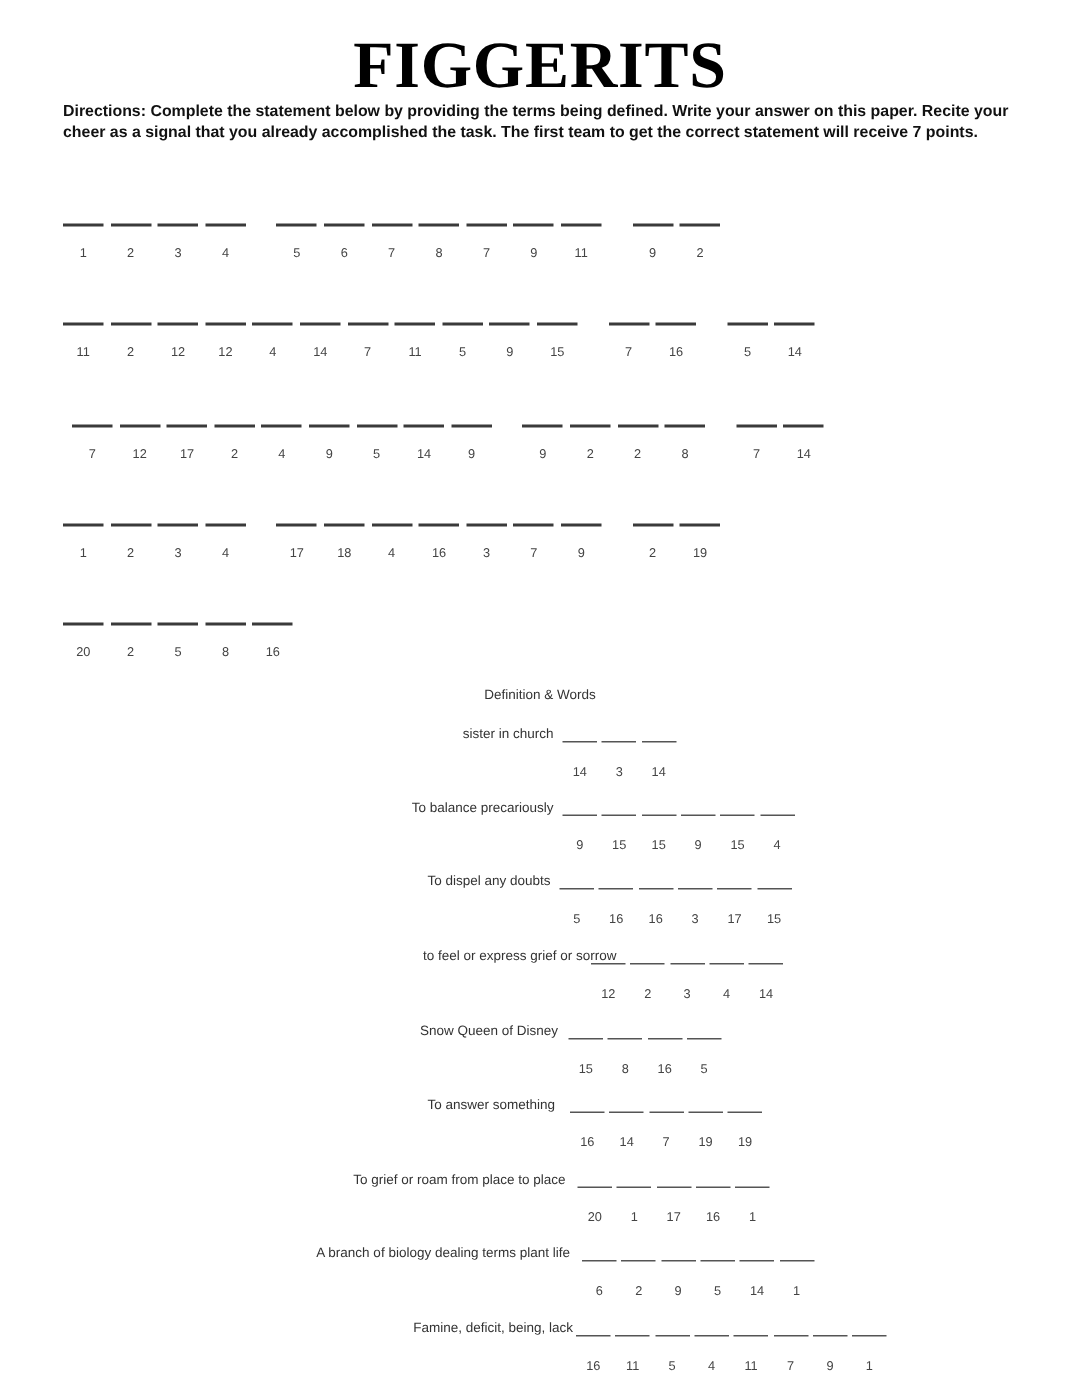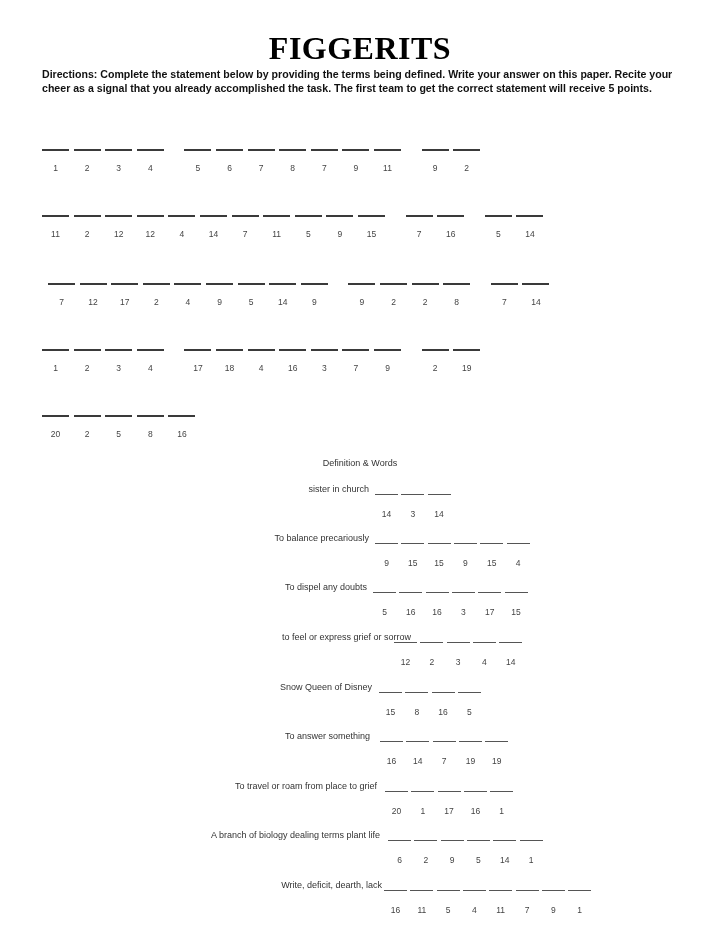--- a/index.html
+++ b/index.html
@@ -1,19 +1,19 @@
 <!DOCTYPE html>
 <html><head>
 <meta charset="utf-8">
 <style>
   html, body { margin: 0; padding: 0; background: #ffffff; }
   body { width: 720px; height: 931px; position: relative; overflow: hidden; color: #111; }
   .title {
-    position: absolute; left: 0; top: 30px; width: 720px; text-align: center;
-    font-family: "Liberation Serif", serif; font-weight: bold; font-size: 32px;
+    position: absolute; left: 0; top: 18px; width: 720px; text-align: center;
+    font-family: "Liberation Serif", serif; font-weight: bold; font-size: 44px;
     letter-spacing: 0.5px; color: #000;
   }
   .directions {
     position: absolute; left: 42px; top: 67px; width: 650px;
     font-family: "Liberation Sans", sans-serif; font-weight: bold; font-size: 10.6px;
     line-height: 14px; color: #111;
   }
   .statement-row { position: absolute; left: 0; height: 40px; }
   .blank-cell {
     position: absolute; width: 27px; height: 40px;
@@ -40,21 +40,21 @@
   }
   .def-num {
     position: absolute; left: -4px; top: 15px; width: 31px; text-align: center;
     font-family: "Liberation Sans", sans-serif; font-size: 8.5px; color: #444;
   }
 </style>
 </head>
 <body>
 
 <div class="title">FIGGERITS</div>
-<div class="directions">Directions: Complete the statement below by providing the terms being defined. Write your answer on this paper. Recite your cheer as a signal that you already accomplished the task. The first team to get the correct statement will receive 5 points.</div>
+<div class="directions">Directions: Complete the statement below by providing the terms being defined. Write your answer on this paper. Recite your cheer as a signal that you already accomplished the task. The first team to get the correct statement will receive 7 points.</div>
 
 <div id="statement">
     <div class="statement-row" style="top: 149px;">
       <div class="blank-cell" style="left: 42px;">
         <div class="blank-line"></div>
         <div class="blank-num">1</div>
       </div>
       <div class="blank-cell" style="left: 73.6px;">
         <div class="blank-line"></div>
         <div class="blank-num">2</div>
@@ -436,21 +436,21 @@
       <div class="def-cell" style="left: 446.9px; top: 4px;">
         <div class="def-line"></div>
         <div class="def-num">19</div>
       </div>
       <div class="def-cell" style="left: 473.2px; top: 4px;">
         <div class="def-line"></div>
         <div class="def-num">19</div>
       </div>
     </div>
     <div class="def-row" style="top: 787px;">
-      <div class="def-label" style="right: 355px; top: -6px;">To travel or roam from place to grief</div>
+      <div class="def-label" style="right: 355px; top: -6px;">To grief or roam from place to place</div>
       <div class="def-cell" style="left: 373px; top: 4px;">
         <div class="def-line"></div>
         <div class="def-num">20</div>
       </div>
       <div class="def-cell" style="left: 399.3px; top: 4px;">
         <div class="def-line"></div>
         <div class="def-num">1</div>
       </div>
       <div class="def-cell" style="left: 425.6px; top: 4px;">
         <div class="def-line"></div>
@@ -486,21 +486,21 @@
       <div class="def-cell" style="left: 481.2px; top: 4px;">
         <div class="def-line"></div>
         <div class="def-num">14</div>
       </div>
       <div class="def-cell" style="left: 507.5px; top: 4px;">
         <div class="def-line"></div>
         <div class="def-num">1</div>
       </div>
     </div>
     <div class="def-row" style="top: 886px;">
-      <div class="def-label" style="right: 350px; top: -6px;">Write, deficit, dearth, lack</div>
+      <div class="def-label" style="right: 350px; top: -6px;">Famine, deficit, being, lack</div>
       <div class="def-cell" style="left: 372px; top: 4px;">
         <div class="def-line"></div>
         <div class="def-num">16</div>
       </div>
       <div class="def-cell" style="left: 398.3px; top: 4px;">
         <div class="def-line"></div>
         <div class="def-num">11</div>
       </div>
       <div class="def-cell" style="left: 424.6px; top: 4px;">
         <div class="def-line"></div>

